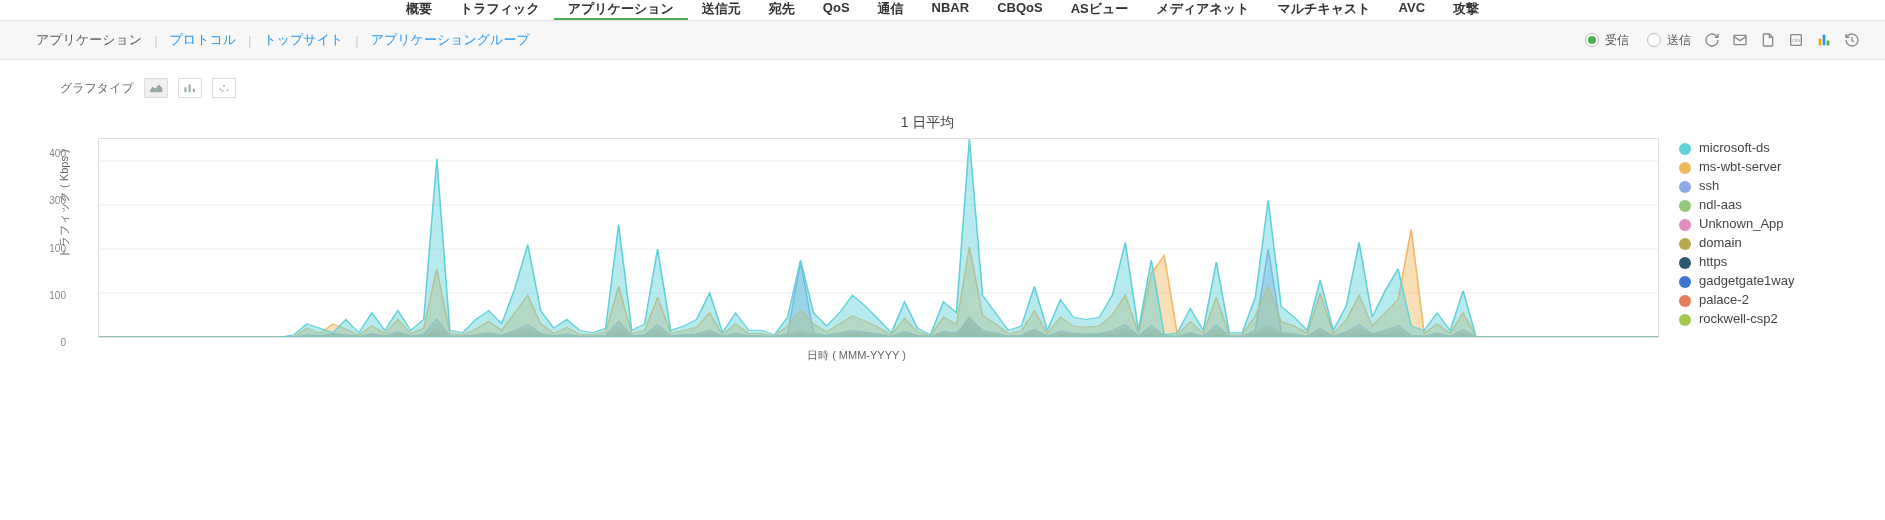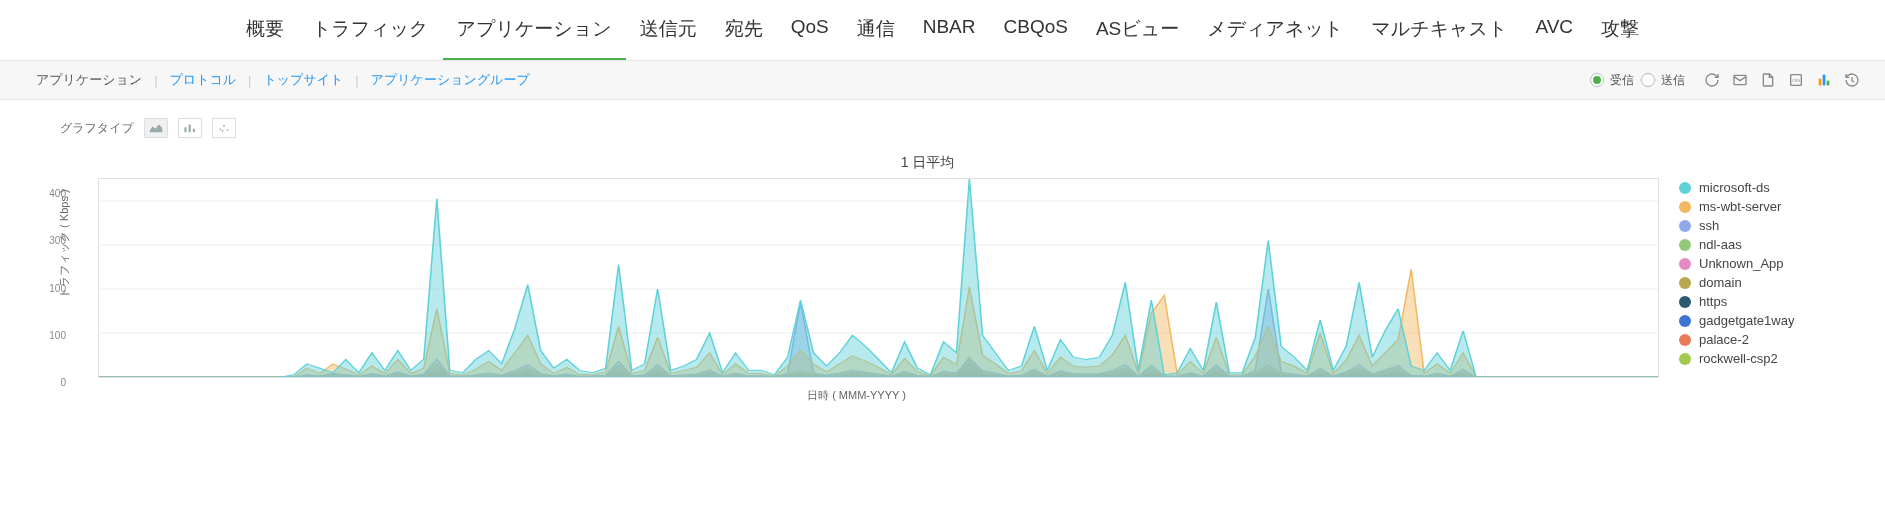--- a/index.html
+++ b/index.html
@@ -12,25 +12,26 @@
     
     
     .top-tabs {
       display: flex;
       justify-content: center;
       border-bottom: 1px solid #e5e5e5;
       gap: 0;
       padding: 0 20px;
     }
     .top-tab {
-      padding: 16px 14px;
+      padding: 0 14px;
       cursor: pointer;
       color: #333;
       border-bottom: 2px solid transparent;
-      font-size: 19px;
+      font-size: 13px;
+      font-weight: bold;
     }
     .top-tab.active {
       border-bottom-color: #4caf50;
       color: #333;
     }
     
     
     .sub-bar {
       display: flex;
       align-items: center;
@@ -60,22 +61,22 @@
     }
     
     .toolbar {
       display: flex;
       align-items: center;
       gap: 10px;
     }
     .radio-group {
       display: flex;
       align-items: center;
-      gap: 7px;
-      margin-right: 8px;
+      gap: 18px;
+      margin-right: 2px;
     }
     .radio {
       display: flex;
       align-items: center;
       gap: 6px;
       cursor: pointer;
       font-size: 12px;
       color: #555;
     }
     .radio-dot {
@@ -201,21 +202,21 @@
     
     .legend {
       display: flex;
       flex-direction: column;
       gap: 4px;
       min-width: 150px;
       padding-top: 2px;
     }
     .legend-item {
       display: flex;
-      align-items: center;
+      align-items: flex-end;
       gap: 8px;
       font-size: 13px;
       color: #444;
       cursor: pointer;
     }
     .legend-swatch {
       width: 12px; height: 12px;
       border-radius: 50%;
     }
   </style>

